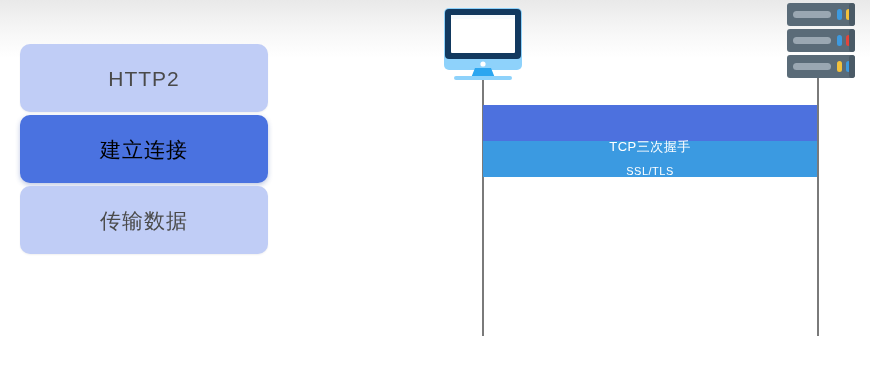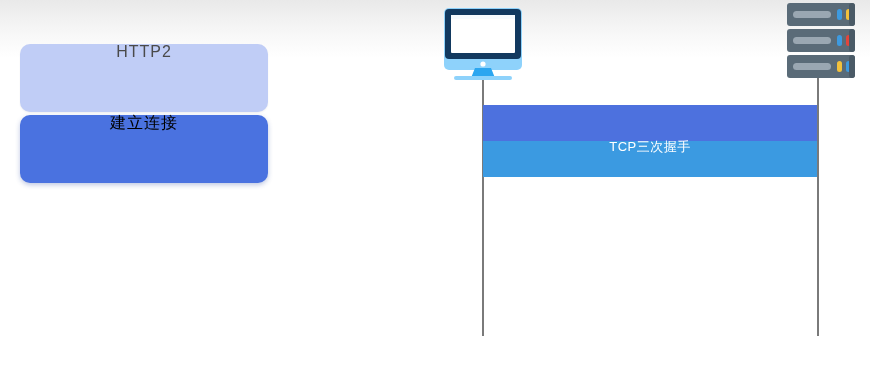--- a/index.html
+++ b/index.html
@@ -32,25 +32,25 @@
     width: 248px;
     display: flex;
     flex-direction: column;
     gap: 3px;
   }
 
   .step-card {
     height: 68px;
     border-radius: 10px;
     display: flex;
-    align-items: flex-start;
+    align-items: center;
     justify-content: center;
     background: #c0cdf6;
     color: #4a4a4a;
-    font-size: 16px;
+    font-size: 21px;
     letter-spacing: 1px;
     box-shadow: 0 1px 2px rgba(0,0,0,0.06);
     user-select: none;
   }
 
   .step-card.active {
     background: #4a72e0;
     color: #000000;
     box-shadow: 0 2px 5px rgba(40,70,160,0.30);
   }
@@ -107,38 +107,41 @@
     align-items: center;
     justify-content: center;
     color: #ffffff;
     font-size: 13px;
     letter-spacing: 0.5px;
     user-select: none;
   }
   .phase-bar .phase-text { line-height: 1; margin-top: 46px; }
 
   .phase-tcp  { background: #4d71de; }
-  .phase-ssl  { background: #3b9ae1; font-size: 13px; }
+  .phase-ssl  { background: #3b9ae1; font-size: 11px; align-items: flex-end; }
   .phase-slow { background: #3ccdd7; }
 </style>
 </head>
 <body>
 
 <div id="stage">
 
   <div id="steps">
 
     <div class="step-card">
       <span class="step-label">HTTP2</span>
     </div>
 
     <div class="step-card active">
       <span class="step-label">建立连接</span>
     </div>
 
+    <div class="step-card">
+      <span class="step-label">传输数据</span>
+    </div>
 
 
   </div>
 
   <div id="seq">
 
     <div class="lifeline" id="lifeline-client"></div>
     <div class="lifeline" id="lifeline-server"></div>
 
     <div id="client-icon">

